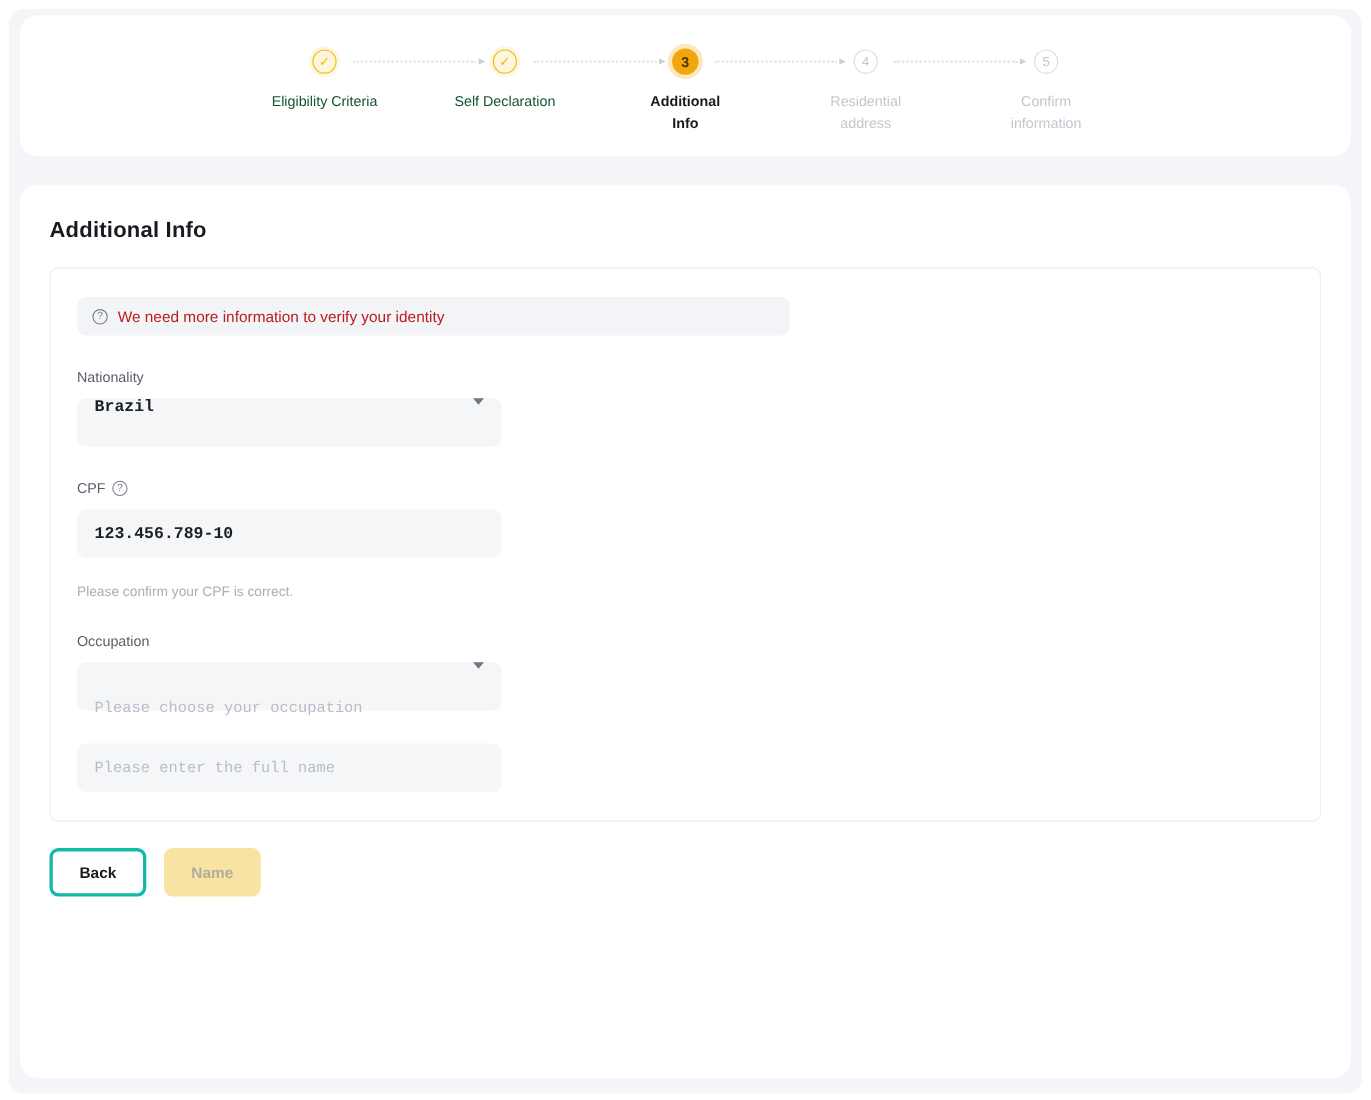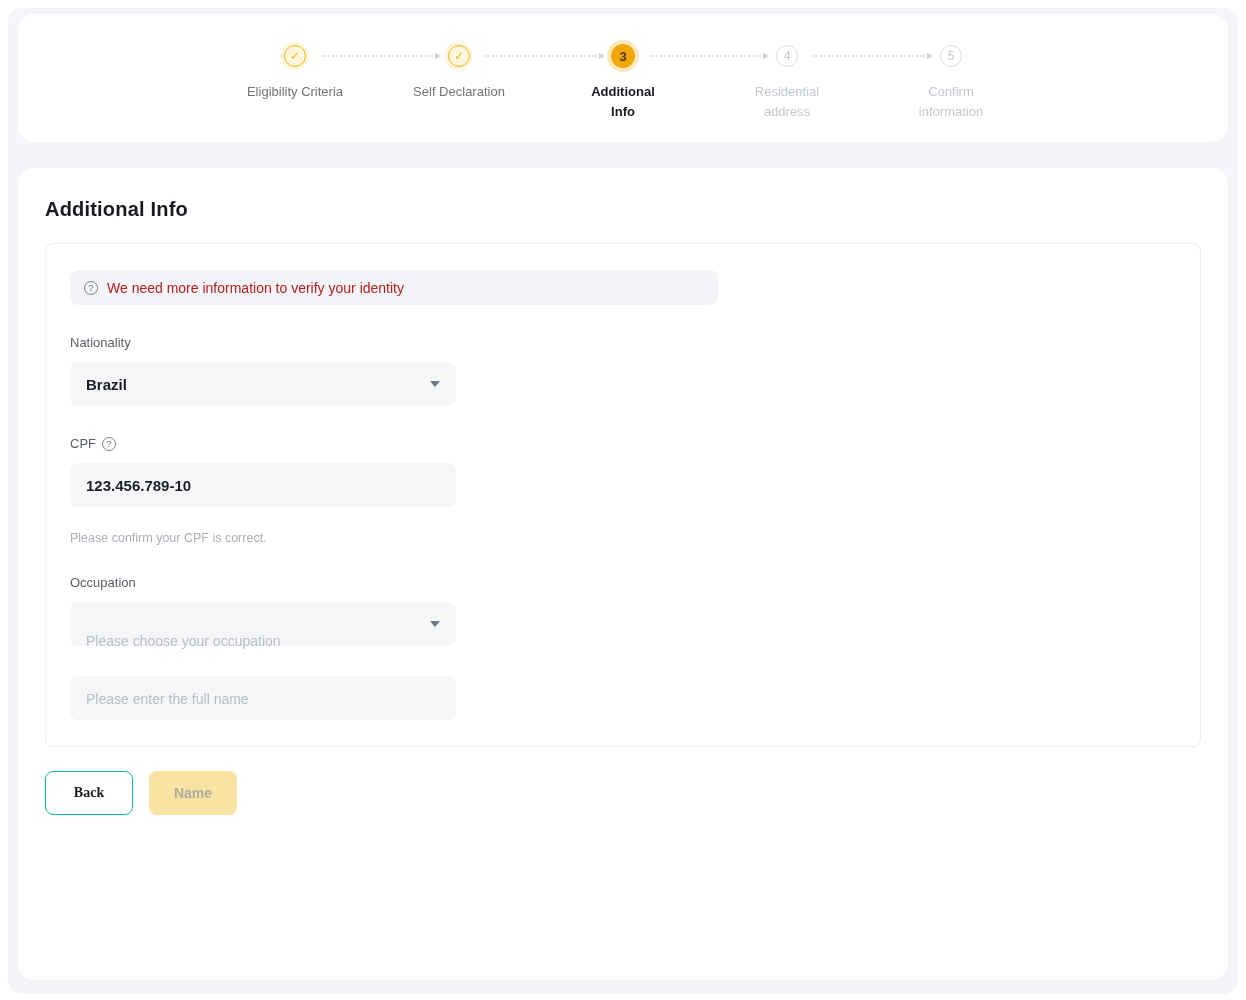--- a/index.html
+++ b/index.html
@@ -14,60 +14,60 @@
   .stepper { display:flex; width:820px; }
   .step { flex:1; position:relative; text-align:center; }
   .step + .step::before { content:""; position:absolute; top:13px; left:calc(-50% + 26px); right:calc(50% + 26px); border-top:2px dotted #dfe2e8; }
   .step + .step::after { content:"\25B8"; position:absolute; top:5px; left:calc(50% - 24px); color:#ccd1d9; font-size:12px; line-height:16px; }
   .circle-row { height:28px; display:flex; align-items:center; justify-content:center; position:relative; z-index:1; }
   .circle { display:flex; align-items:center; justify-content:center; border-radius:50%; font-weight:bold; }
   .step.done .circle { width:22px; height:22px; border:1.5px solid #f0b90b; background:#fdf6dd; color:#f0b90b; font-size:12px; box-shadow:0 0 0 3px rgba(240,185,11,0.12); }
   .step.current .circle { width:24px; height:24px; background:#f1a60b; color:#4a3700; font-size:13px; box-shadow:0 0 0 4px #fbe9bd; }
   .step.upcoming .circle { width:22px; height:22px; border:1px solid #d9dce2; background:#ffffff; color:#c2c7cf; font-size:12px; font-weight:normal; }
   .step-label { margin-top:12px; font-size:13px; line-height:1.55; white-space:pre-line; }
-  .step.done .step-label { color:#737373; }
+  .step.done .step-label { color:#14532d; }
   .step.current .step-label { color:#181a20; font-weight:bold; }
   .step.upcoming .step-label { color:#c2c7cf; }
 
   
   .main-card { margin-top:26px; padding:30px 27px 34px 27px; min-height:812px; }
   .page-title { font-size:20px; font-weight:bold; color:#181a20; margin-bottom:22px; letter-spacing:0.2px; }
 
   .fieldset { border:1px solid #ecedf1; border-radius:8px; padding:26px 24px; }
 
   .banner { width:648px; height:35px; background:#f3f4f7; border-radius:8px; display:flex; align-items:center; gap:9px; padding:0 14px; margin-bottom:30px; }
   .banner-text { font-size:14px; color:#b91c1c; }
 
   .help-icon { width:14px; height:14px; border:1px solid #7b828e; border-radius:50%; color:#7b828e; font-size:9.5px; line-height:12px; display:inline-flex; align-items:center; justify-content:center; flex:0 0 auto; cursor:pointer; }
 
   .field-group { margin-bottom:30px; width:386px; }
   .field-group:last-child { margin-bottom:0; }
   .field-label-row { display:flex; align-items:center; gap:6px; margin-bottom:12px; }
   .field-label { font-size:13px; color:#585f6a; }
 
-  .input-box, .select-box { width:386px; height:44px; background:#f5f6f8; border:none; border-radius:8px; padding:0 16px; font-family:Liberation Sans, sans-serif; font-size:15px; font-weight:600; color:#1b1e24; display:flex; align-items:center; }
+  .input-box, .select-box { width:386px; height:44px; background:#f5f6f8; border:none; border-radius:8px; padding:0 16px; font-family:Liberation Mono, monospace; font-size:15px; font-weight:600; color:#1b1e24; display:flex; }
   input.input-box { display:block; outline:none; }
   input.input-box::placeholder { color:#b8bdc6; font-weight:normal; font-size:14px; }
 
   .select-box { justify-content:space-between; cursor:pointer; }
   .select-value { font-size:15px; font-weight:600; color:#1b1e24; }
   .select-placeholder { font-size:14px; font-weight:normal; color:#b8bdc6;margin-top:34px; }
   .caret { width:0; height:0; border-left:5px solid transparent; border-right:5px solid transparent; border-top:6px solid #707885; }
 
   .helper-text { margin-top:24px; font-size:12.5px; color:#a9aeb8; }
 
   .income-wrap { position:relative; width:386px; }
   .income-wrap input { width:100%; padding-right:150px; }
   .income-suffix { position:absolute; right:16px; top:0; height:44px; display:flex; align-items:center; gap:12px; }
   .income-currency, .income-frequency { font-size:15px; font-weight:600; color:#1b1e24; }
   .suffix-divider { width:1px; height:18px; background:#e2e5ea; }
 
   .actions { display:flex; gap:16px; margin-top:24px; }
   .btn { height:44px; min-width:88px; border-radius:8px; font-family:inherit; font-size:14px; font-weight:bold; cursor:pointer; padding:0 22px; }
-  .btn-back { background:#ffffff; border:1px solid #14b8a6; color:#181a20;font-family:Liberation Serif, serif; }
+  .btn-back { background:#ffffff; border:3px solid #14b8a6; color:#181a20; }
   .btn-next { background:#f8e3a2; border:none; color:#b2ac9c; }
 </style>
 </head>
 <body>
 
 <div class="page-panel">
 
   <div class="card stepper-card">
     <div class="stepper">
 

